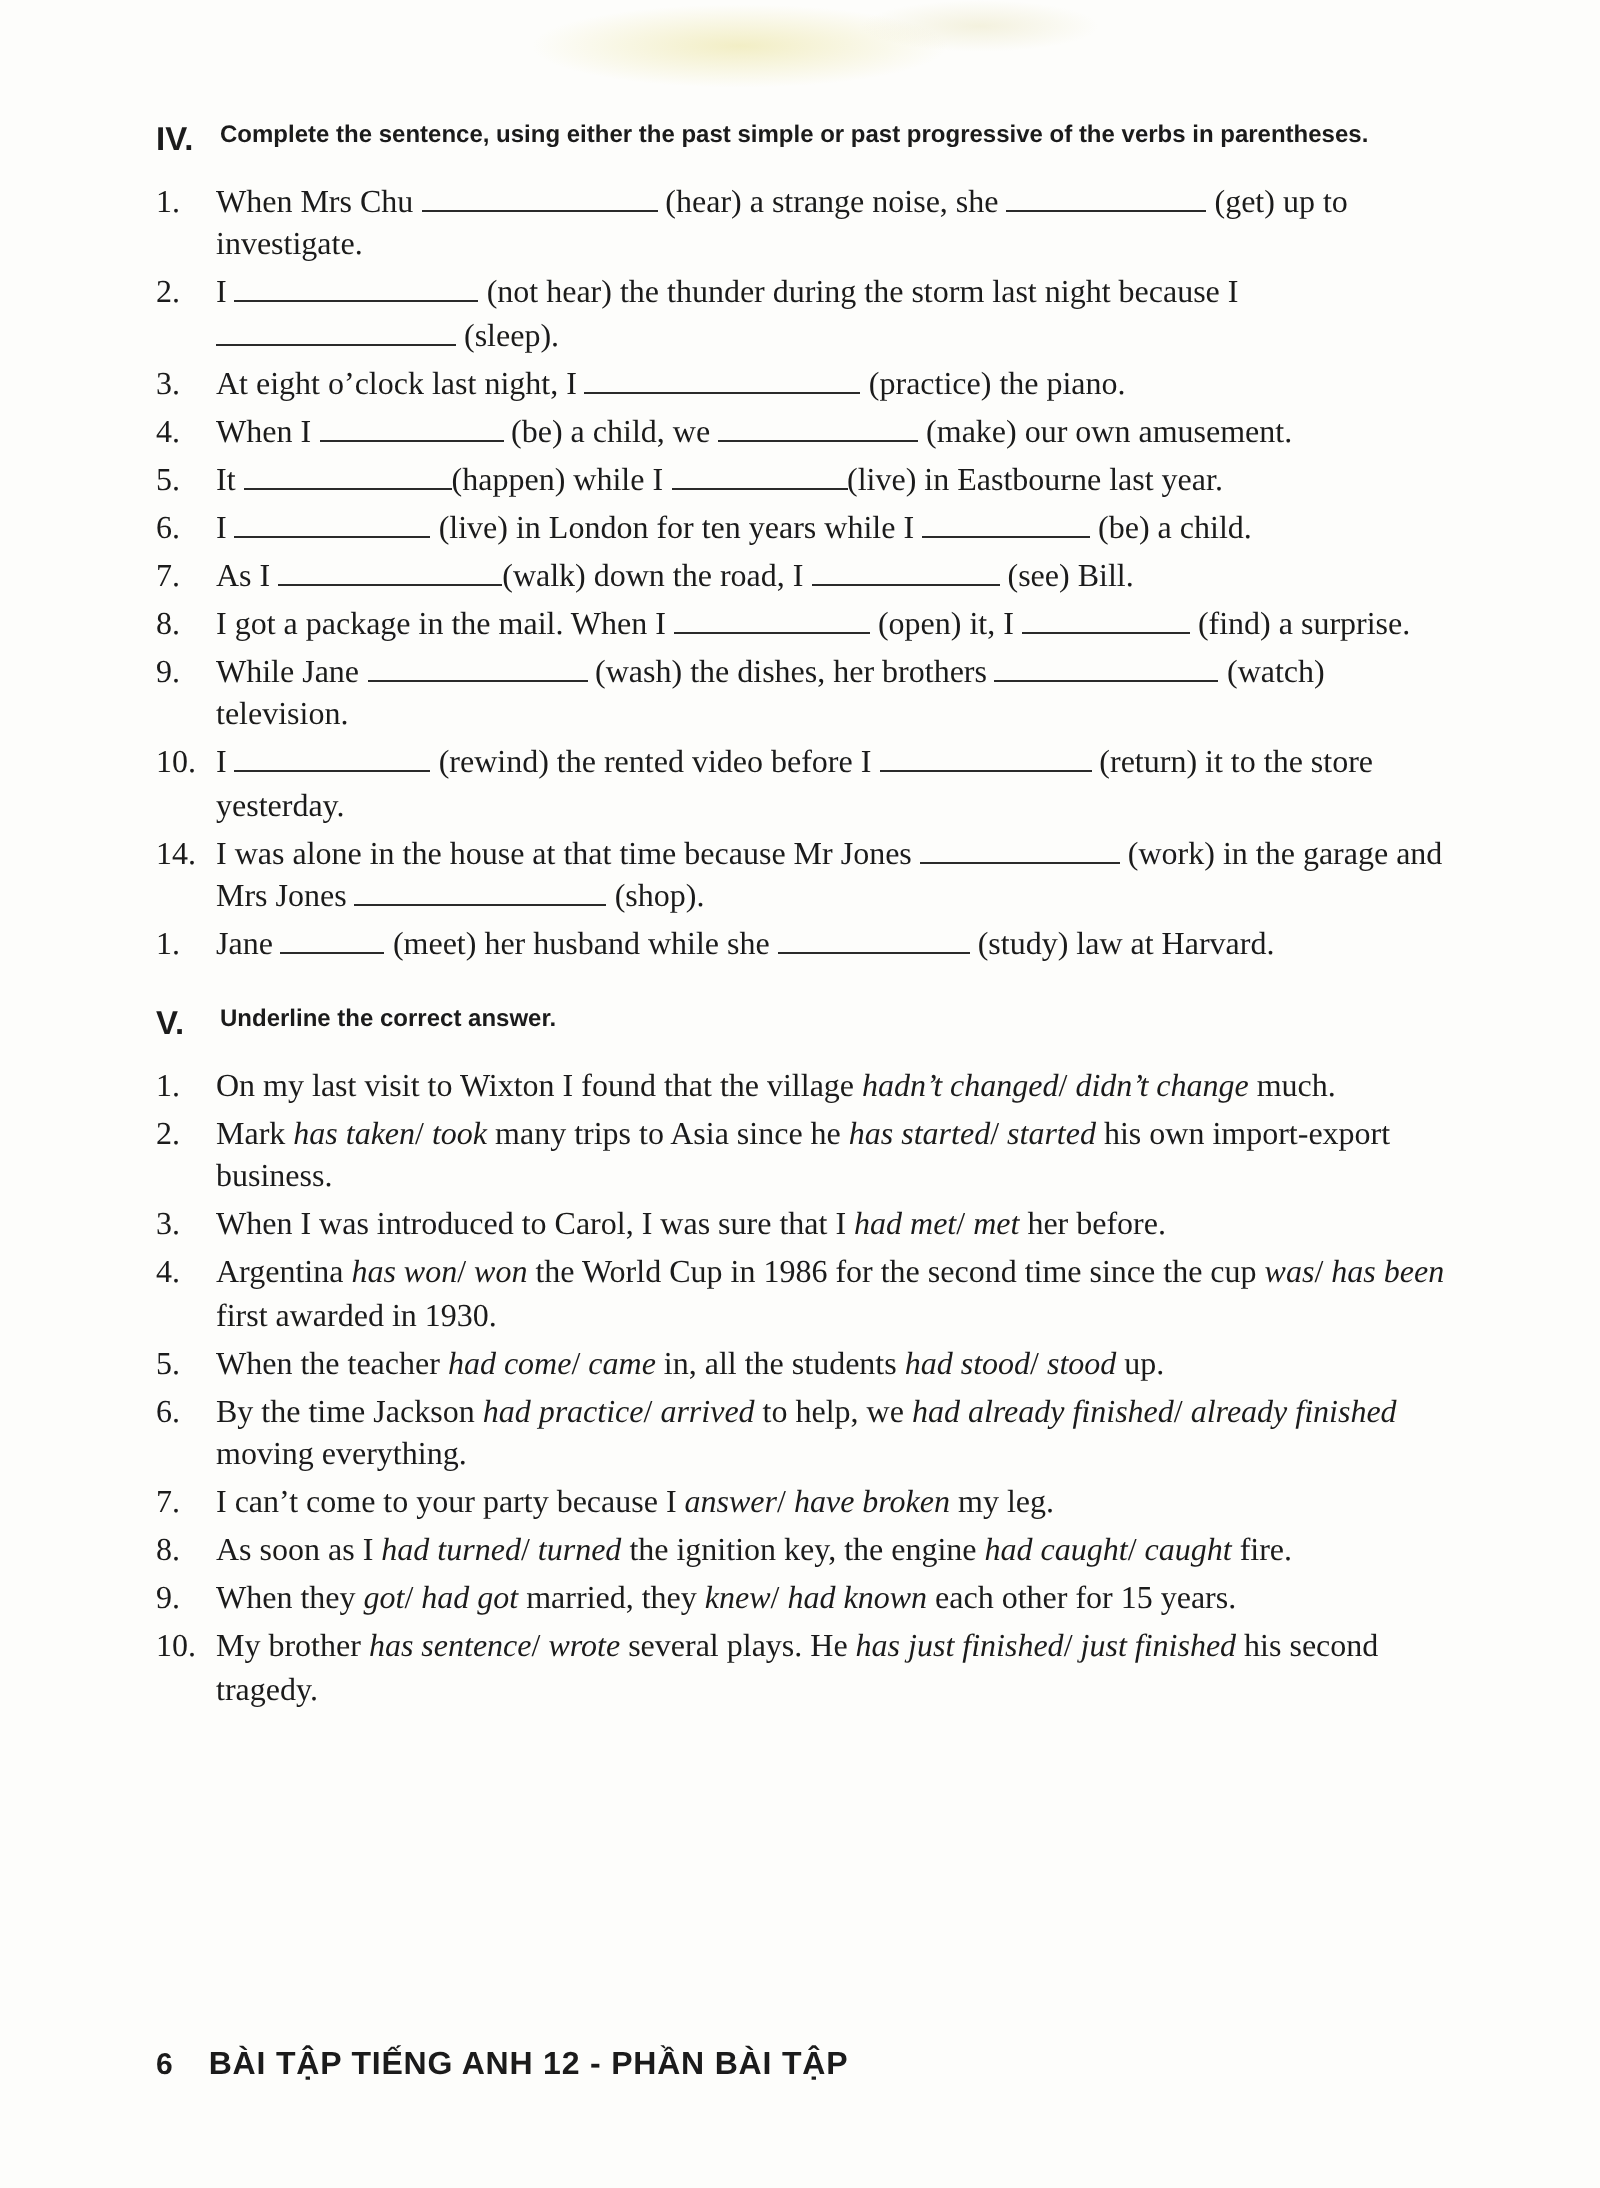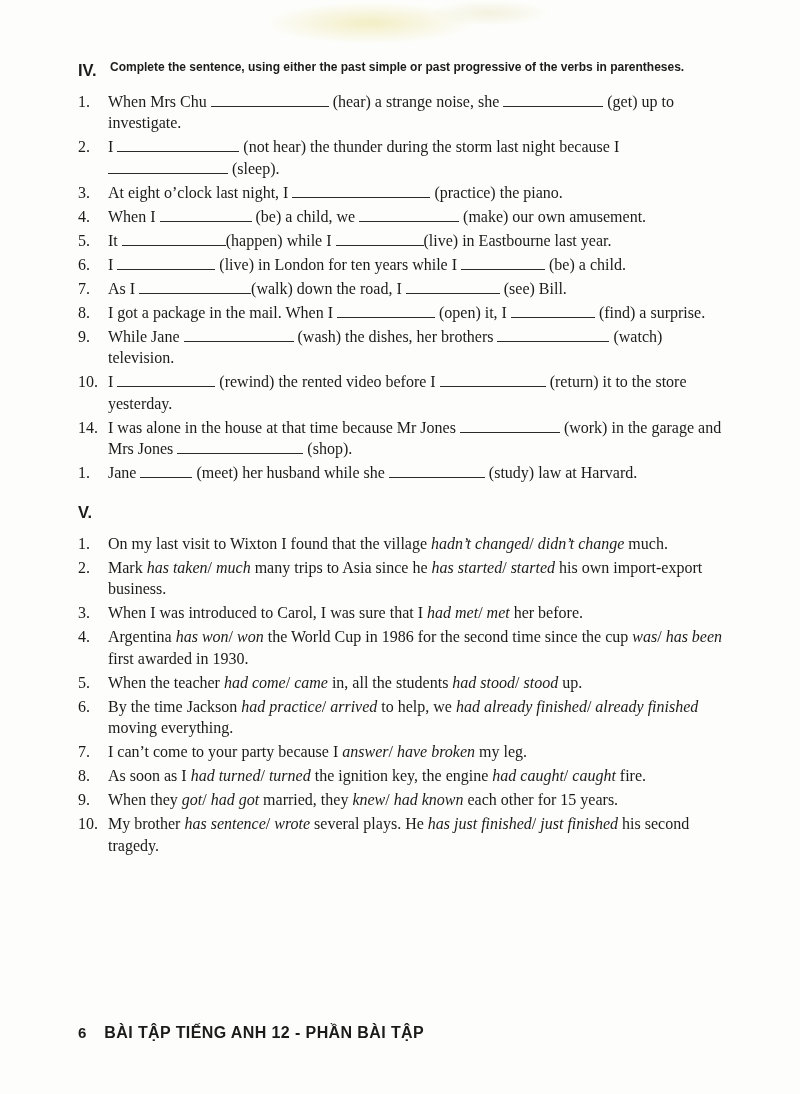--- a/index.html
+++ b/index.html
@@ -125,29 +125,30 @@
           <span class="item-body">Jane <span class="blank" style="width: 52px;"></span> (meet) her husband while she <span class="blank" style="width: 96px;"></span> (study) law at Harvard.</span>
         </div>
       </div>
   </section>
 
   <div class="section-gap"></div>
 
   <section>
     <div class="ex-head">
       <span class="ex-num">V.</span>
+      <h2 class="ex-title">Underline the correct answer.</h2>
     </div>
     <div class="items" id="items-v">
         <div class="item">
           <span class="item-num">1.</span>
           <span class="item-body">On my last visit to Wixton I found that the village <em>hadn’t changed</em>/ <em>didn’t change</em> much.</span>
         </div>
         <div class="item">
           <span class="item-num">2.</span>
-          <span class="item-body">Mark <em>has taken</em>/ <em>much</em> many trips to Asia since he <em>has started</em>/ <em>started</em> his own import-export business.</span>
+          <span class="item-body">Mark <em>has taken</em>/ <em>took</em> many trips to Asia since he <em>has started</em>/ <em>started</em> his own import-export business.</span>
         </div>
         <div class="item">
           <span class="item-num">3.</span>
           <span class="item-body">When I was introduced to Carol, I was sure that I <em>had met</em>/ <em>met</em> her before.</span>
         </div>
         <div class="item">
           <span class="item-num">4.</span>
           <span class="item-body">Argentina <em>has won</em>/ <em>won</em> the World Cup in 1986 for the second time since the cup <em>was</em>/ <em>has been</em> first awarded in 1930.</span>
         </div>
         <div class="item">

